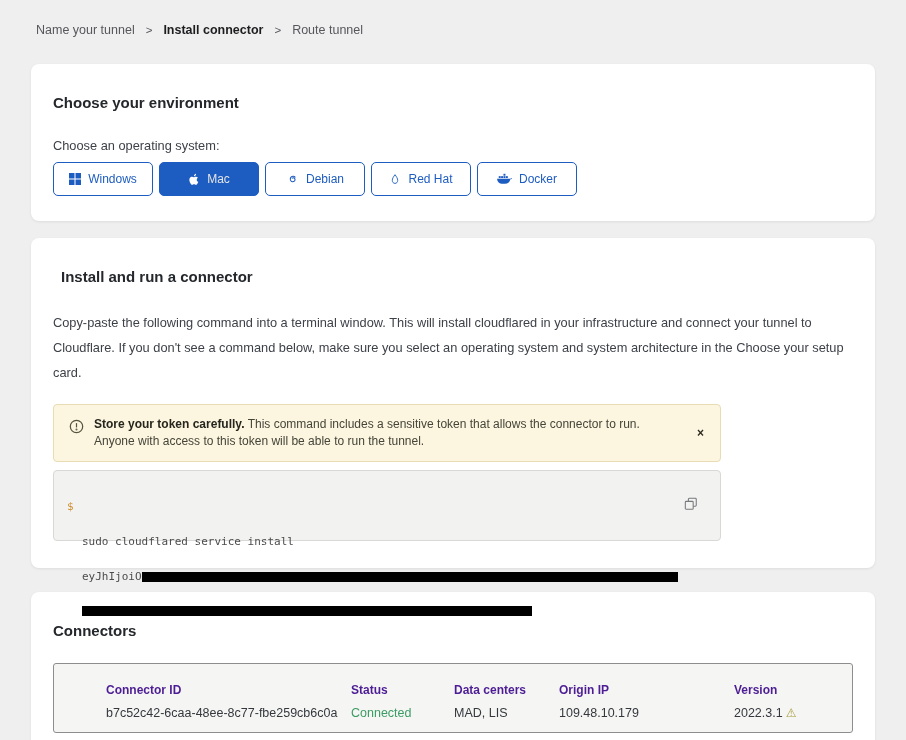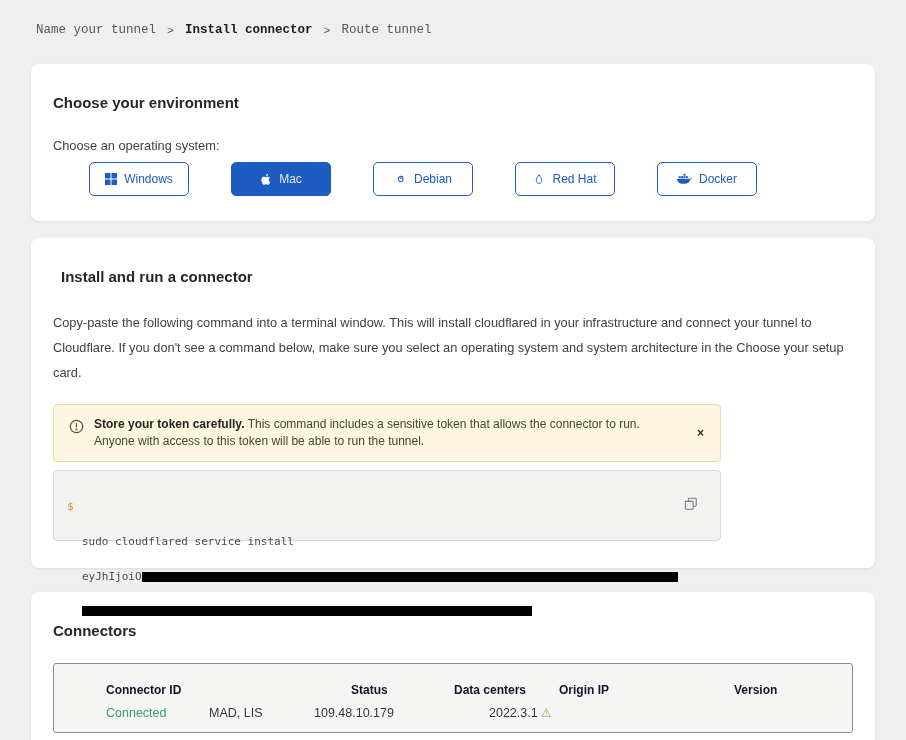--- a/index.html
+++ b/index.html
@@ -5,21 +5,21 @@
   * { margin:0; padding:0; box-sizing:border-box; }
   html,body { width:906px; height:740px; }
   body {
     background:#efefef;
     font-family:"Liberation Sans", sans-serif;
     color:#36393f;
     position:relative;
     overflow:hidden;
   }
   
-  .breadcrumb { padding:23px 0 0 36px; font-size:12.5px; color:#56565c; display:flex; align-items:center;font-family:Liberation Mono, monospace; }
+  .breadcrumb { padding:23px 0 0 36px; font-size:12.5px; color:#56565c; display:flex; align-items:center; }
   .crumb { cursor:default; }
   .crumb.active { font-weight:bold; color:#1d1d1f; }
   .crumb-sep { margin:0 11px; color:#56565c; font-size:11.5px; }
 
   
   .card {
     background:#ffffff;
     border-radius:8px;
     box-shadow:0 1px 3px rgba(0,0,0,.08);
     margin:0 31px;
@@ -29,21 +29,21 @@
   
   #env-card { margin-top:27px; padding:30px 22px 25px; }
   #env-card .card-title { margin-bottom:27px; }
   .os-label { font-size:12.8px; color:#3d4148; margin-bottom:9px; }
   .os-row { display:flex; gap:6px; }
   .os-btn {
     width:100px; height:14px;
     display:flex; align-items:center; justify-content:center; gap:7px;
     background:#fff; border:1px solid #1d5cc0; border-radius:5px;
     color:#1d5cc0; font-size:12px; font-family:"Liberation Sans", sans-serif;
-    cursor:pointer; padding:16px;margin-left:36px;
+    cursor:pointer; padding:16px;
   }
   .os-btn svg { display:block; }
   .os-btn.selected { background:#1d5cc0; color:#e5e5e5; }
 
   
   #install-card { margin-top:17px; padding:30px 22px 27px; }
   #install-card .card-title { margin-bottom:25px;margin-left:8px; }
   .description { font-size:12.8px; line-height:25px; color:#3d4148; max-width:795px; margin-bottom:19px; }
 
   .warning-banner {
@@ -81,21 +81,21 @@
 
   
   #connectors-card { margin-top:24px; padding:30px 22px 19px; }
   #connectors-card .card-title { margin-bottom:24px; }
   .connectors-table {
     width:800px; height:70px;
     background:#f5f5f4; border:1px solid #8d8d8d; border-radius:3px;
     padding:19px 0 0 52px;
   }
   .t-row { display:flex; }
-  .t-head { font-size:12px; font-weight:bold; color:#0f172a; margin-bottom:9px; }
+  .t-head { font-size:12px; font-weight:bold; color:#4c1d95; margin-bottom:9px; }
   .t-vals { font-size:12.5px; color:#34383d; }
   .col-id { width:245px; }
   .col-status { width:103px; }
   .col-dc { width:105px; }
   .col-ip { width:175px; }
   .col-ver { flex:1; }
   .status-connected { color:#3b9c64; }
   .version-warning { color:#a59a35; font-size:12px; margin-left:3px; }
 </style>
 </head>
@@ -211,19 +211,20 @@
   <h2 class="card-title">Connectors</h2>
   <div class="connectors-table">
     <div class="t-row t-head">
       <span class="col-id">Connector ID</span>
       <span class="col-status">Status</span>
       <span class="col-dc">Data centers</span>
       <span class="col-ip">Origin IP</span>
       <span class="col-ver">Version</span>
     </div>
     <div class="t-row t-vals">
+      <span class="col-id">b7c52c42-6caa-48ee-8c77-fbe259cb6c0a</span>
       <span class="col-status status-connected">Connected</span>
       <span class="col-dc">MAD, LIS</span>
       <span class="col-ip">109.48.10.179</span>
       <span class="col-ver"><span>2022.3.1</span><span class="version-warning">⚠</span></span>
     </div>
   </div>
 </section>
 
 </body></html>

